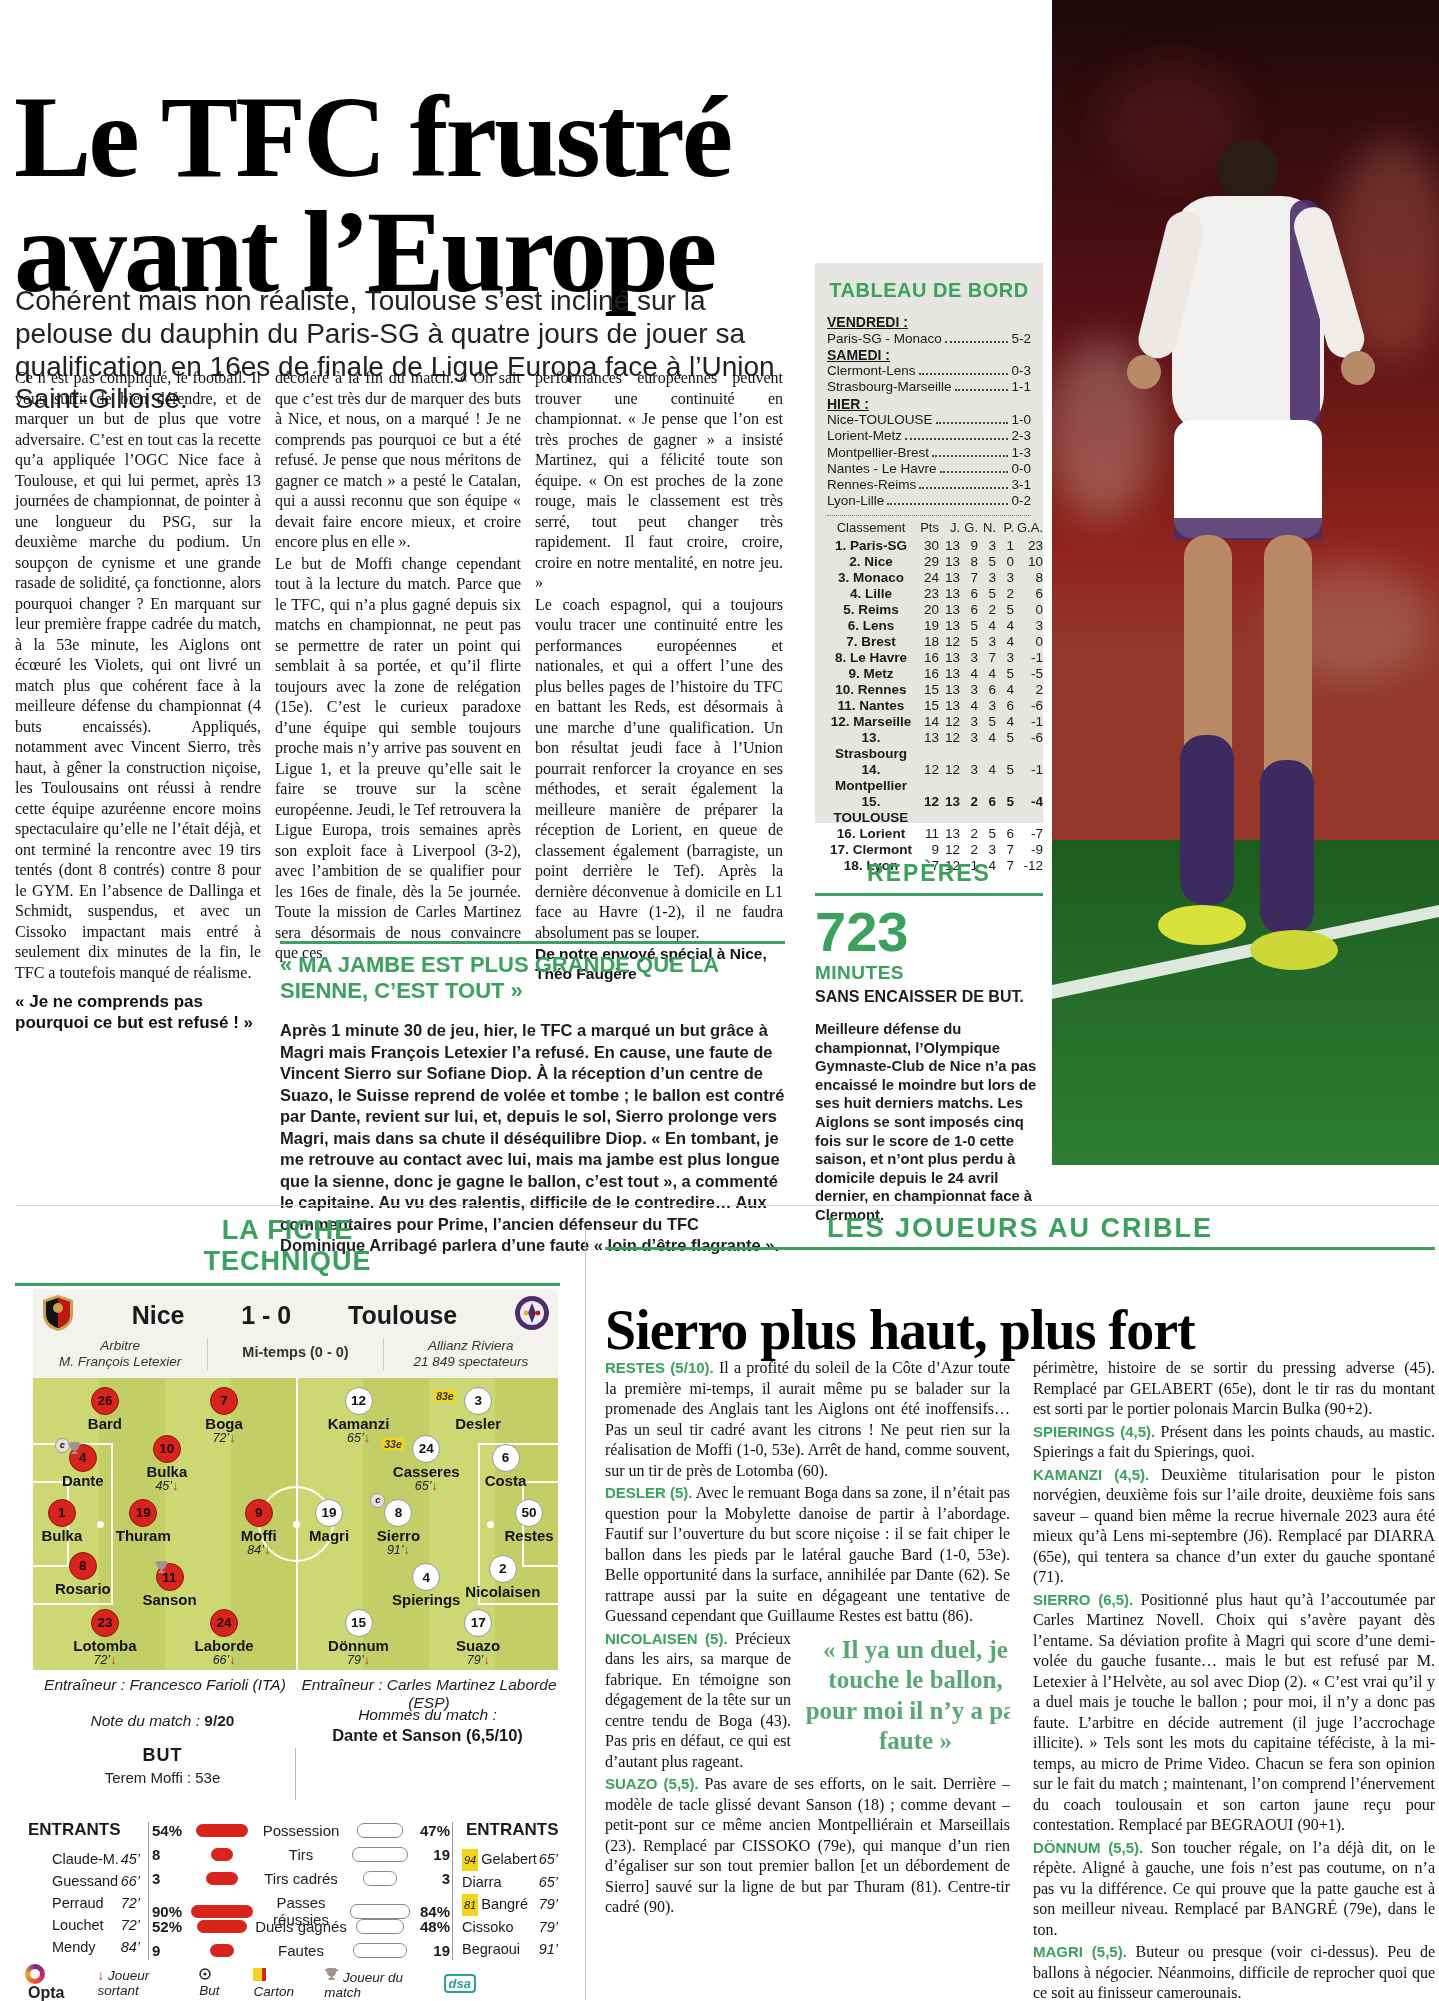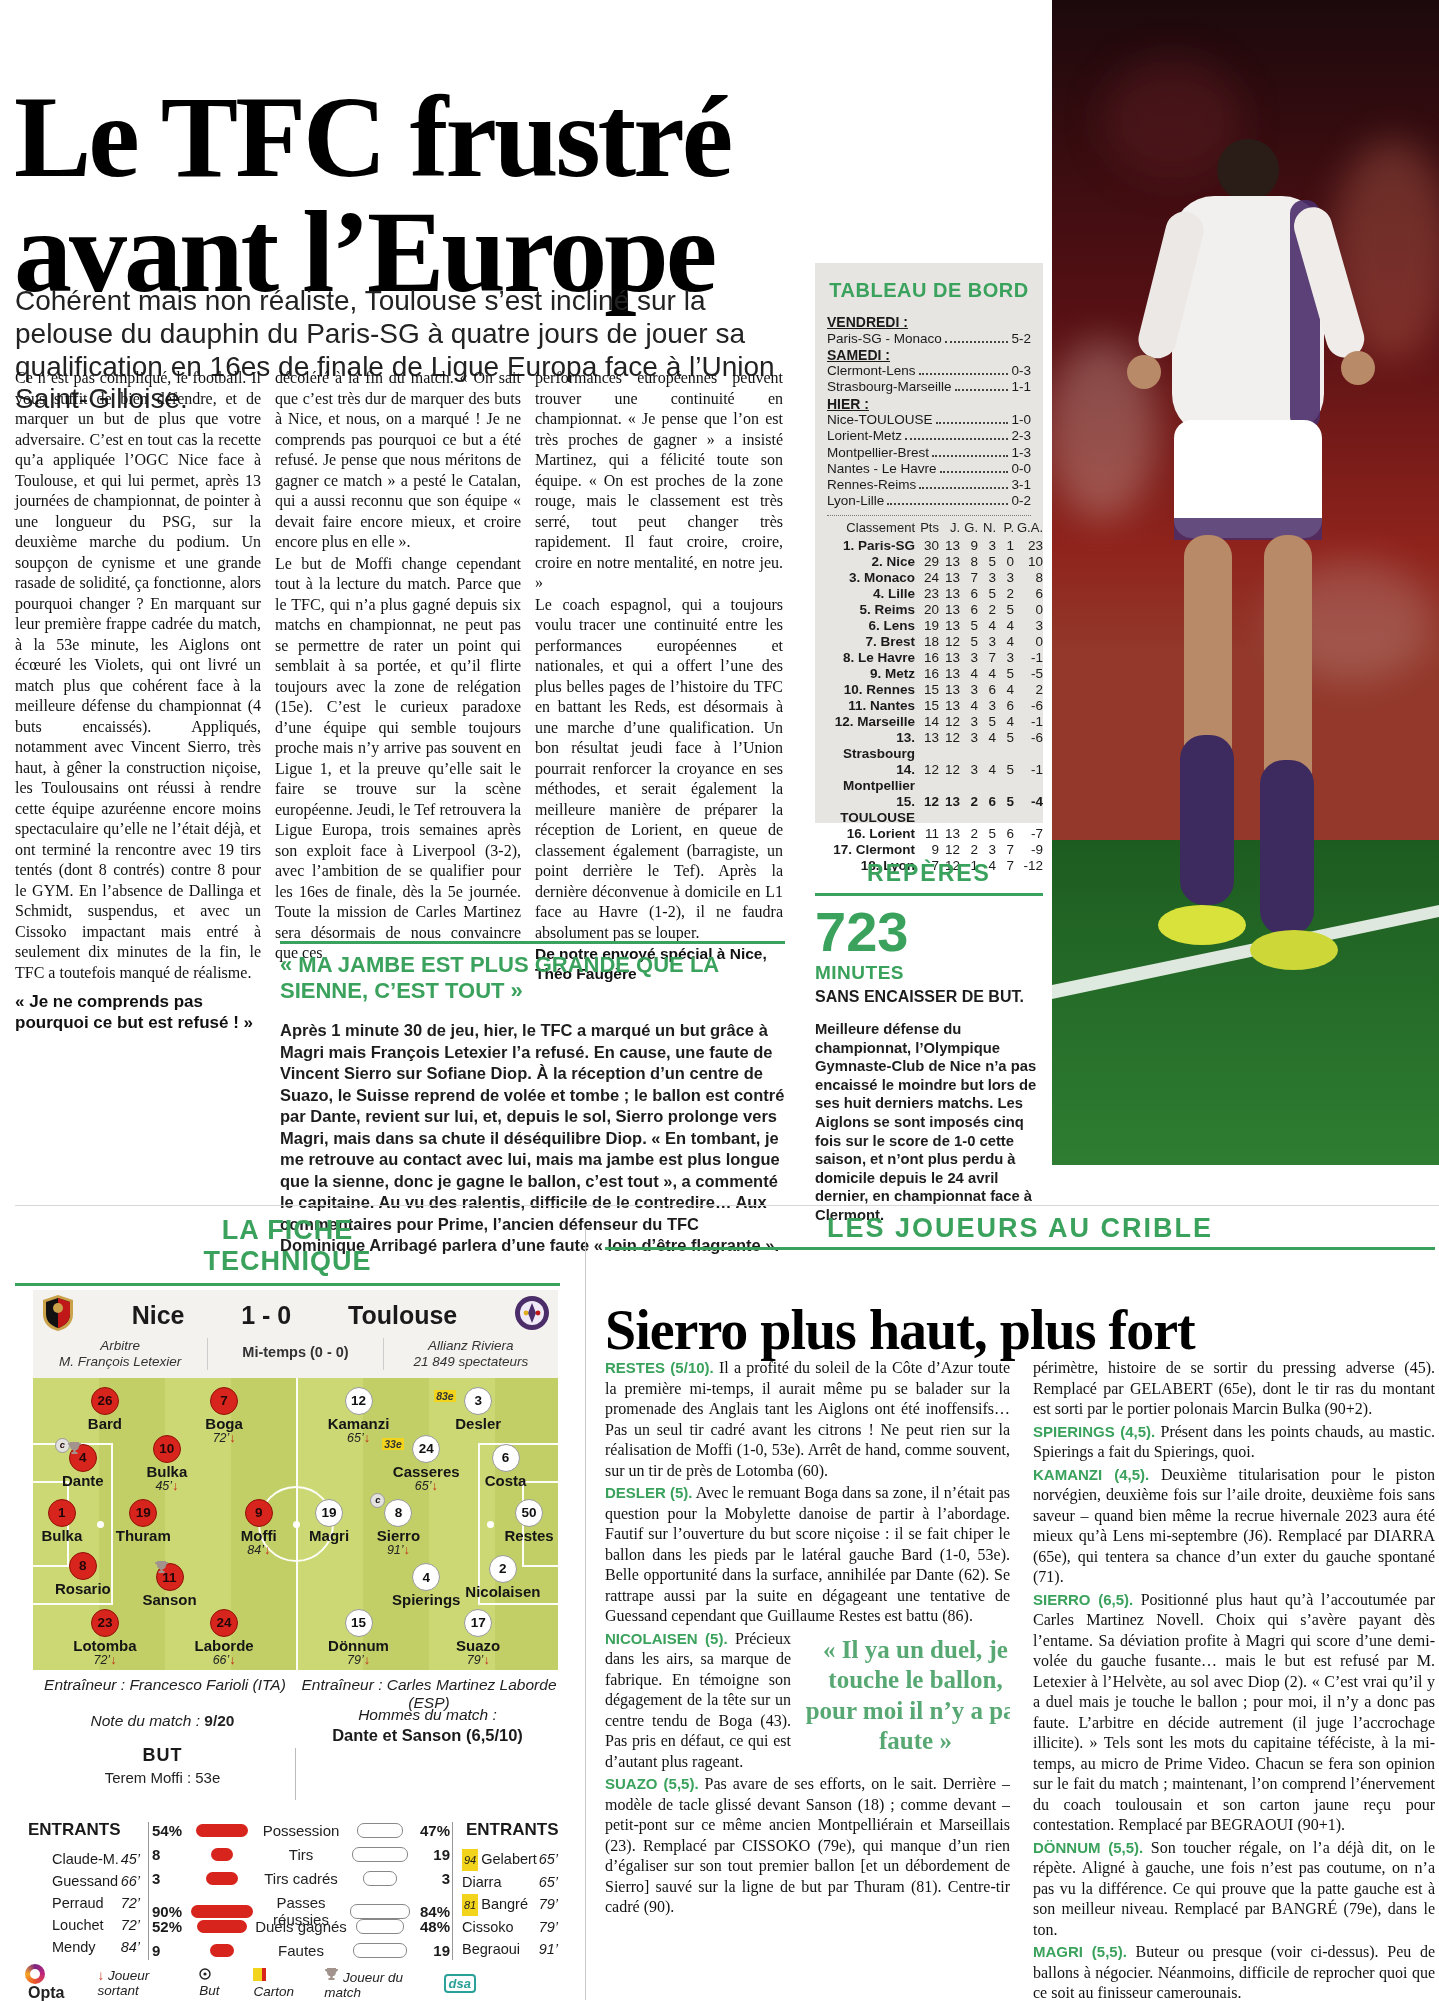--- a/index.html
+++ b/index.html
@@ -30,21 +30,21 @@
     padding:14px 12px 0 12px;box-sizing:border-box;}
   .scorebox h2{margin:2px 0 12px 0;text-align:center;color:#3aa25c;font-size:20px;
     letter-spacing:0.5px;font-weight:800;}
   .fixrow{font-size:13.5px;line-height:16.2px;display:flex;align-items:baseline;}
   .fixrow .dots{flex:1;border-bottom:2px dotted #444;margin:0 3px 3px 3px;}
   .dayhead{font-size:14px;font-weight:800;text-decoration:underline;line-height:16.5px;}
   .standings{margin-top:6px;border-top:1px dotted #777;padding-top:4px;}
   .strow{display:grid;grid-template-columns:88px 24px 21px 18px 18px 18px 29px;
     font-size:13.5px;line-height:16px;}
   .strow span{text-align:right;}
-  .strow .team{text-align:right;font-weight:800;}
+  .strow .team{text-align:center;font-weight:800;}
   .strow.head{font-weight:400;font-size:13px;color:#222;margin-bottom:2px;}
   .strow.head .team{font-weight:400;}
   .strow.hl span{font-weight:800;}
   
   .reperes{left:815px;top:860px;width:228px;}
   .reperes h2{margin:0;text-align:center;color:#3aa25c;font-size:23px;letter-spacing:2px;font-weight:800;}
   .reperes .rule{height:3px;background:#3aa25c;margin:6px 0 8px 0;}
   .rep-num{color:#3aa25c;font-size:56px;font-weight:800;line-height:1;}
   .rep-unit{color:#3aa25c;font-size:19px;font-weight:800;letter-spacing:0.5px;margin-top:2px;}
   .rep-sub{font-size:16px;font-weight:800;margin-top:4px;color:#1d1d1d;}

